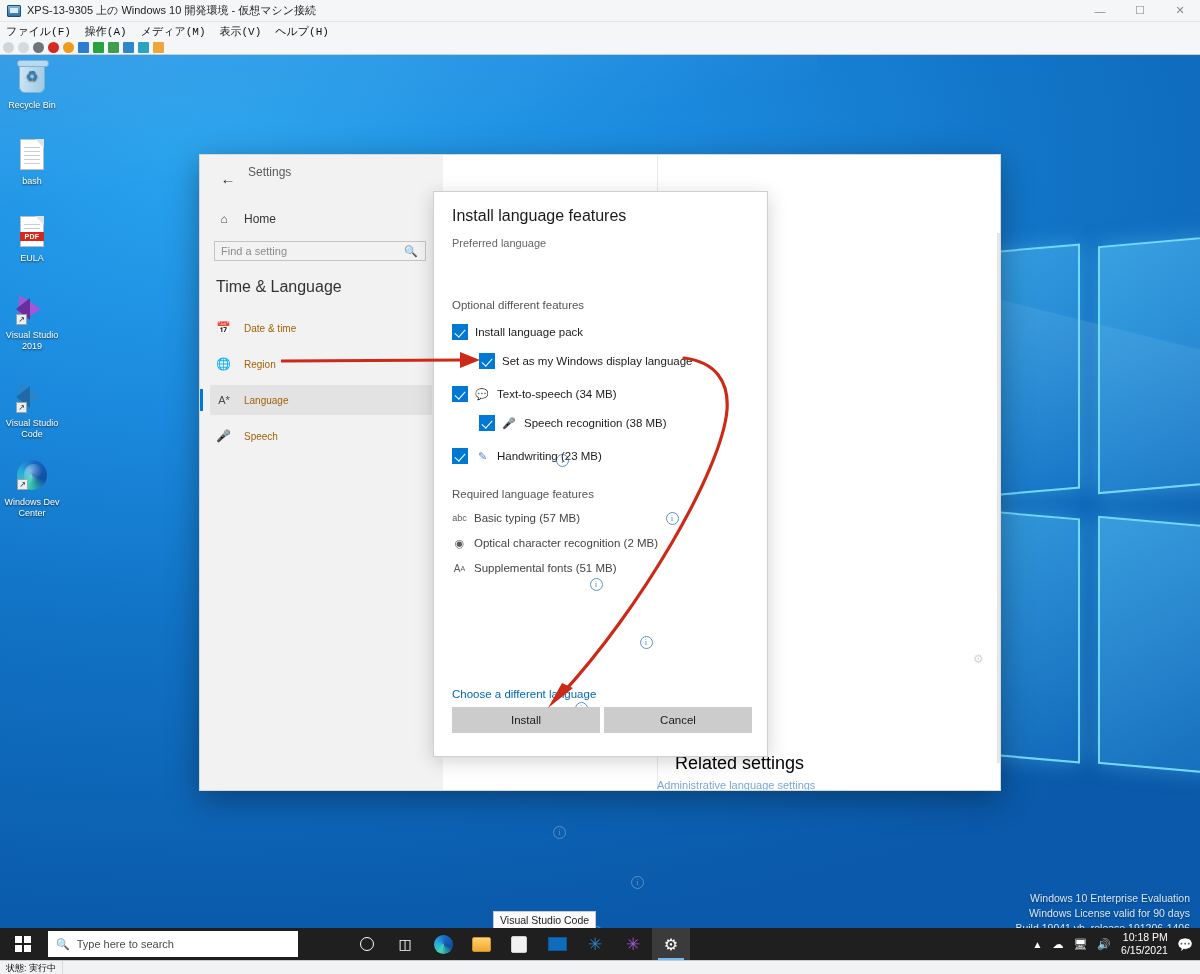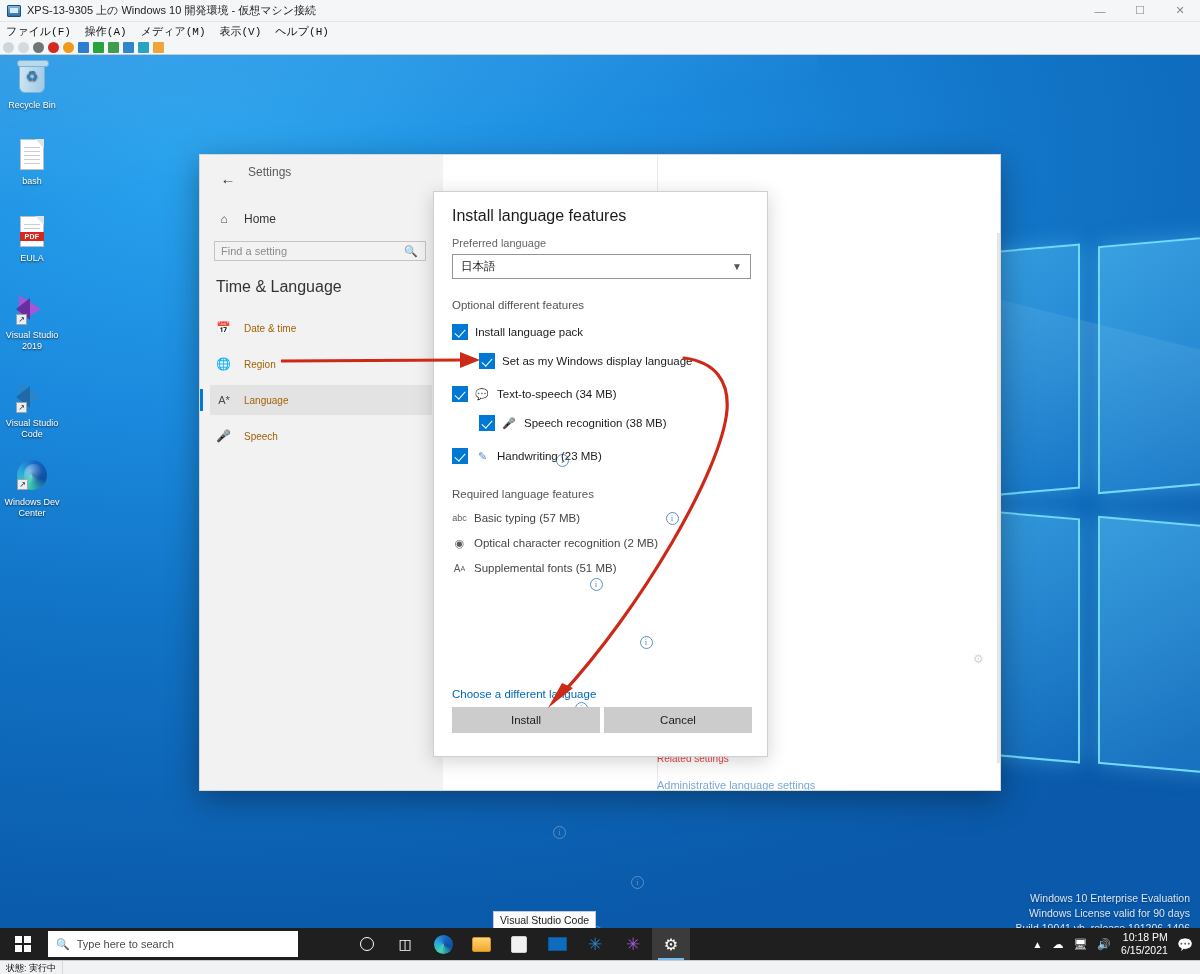--- a/index.html
+++ b/index.html
@@ -159,21 +159,21 @@
   
   #settings-content{
     position:absolute; left:243px; top:0; width:559px; height:637px; background:#fff;
     overflow:hidden; color:#4c4c4c;
   }
   .ghost{ position:absolute; color:#6b6b6b; font-size:12px; }
   #ghost-box1{ position:absolute; left:254px; top:82px; width:48px; height:30px; border:1px solid #d0d0d0; }
   #ghost-box2{ position:absolute; left:282px; top:442px; width:42px; height:30px; border:1px solid #d0d0d0;
     display:flex; align-items:center; justify-content:center; color:#bdbdbd; font-size:11px; }
   #ghost-divider{ position:absolute; left:214px; top:0; width:1px; height:637px; background:#e9e9e9; }
-  #ghost-related{ position:absolute; left:214px; top:598px; font-size:10px; color:#ef4444; }
+  #ghost-related{ position:absolute; left:214px; top:598px; font-size:18px; color:#000000;padding-left:18px; }
   #ghost-admin{ position:absolute; left:214px; top:624px; font-size:11px; color:#7aa7d8; }
   #ghost-scroll{ position:absolute; right:2px; top:78px; width:3px; height:530px; background:#e6e6e6; }
   #ghost-gear{ position:absolute; left:530px; top:497px; font-size:12px; color:#d4d4d4; }
 
   
   #dialog{
     position:absolute; left:433px; top:191px; width:335px; height:566px;
     background:#fff; border:1px solid #cfcfcf; box-shadow:0 4px 18px rgba(0,0,0,.18);
   }
   #dlg-title{ position:absolute; left:18px; top:15px; font-size:16px; color:#1b1b1b; }
@@ -411,24 +411,20 @@
     <div class="sb-item" style="top:266px;">
       <span class="sb-ico">🎤</span>
       <span class="t">Speech</span>
     </div>
   </div>
 </div>
 
 <div id="dialog">
   <div id="dlg-title">Install language features</div>
   <div id="dlg-preferred-label">Preferred language</div>
-  <div id="dlg-lang-select">
-    <span>日本語</span>
-    <span class="chev">▼</span>
-  </div>
 
   <div class="section-head" style="top:107px;">Optional different features</div>
 
   <div class="feat-row" style="left:18px; top:129px;">
     <span class="cbx"></span>
     <span class="lbl">Install language pack</span>
     <span class="finfo" style="top:133px;">i</span>
   </div>
 
   <div class="feat-row" style="left:45px; top:158px;">

